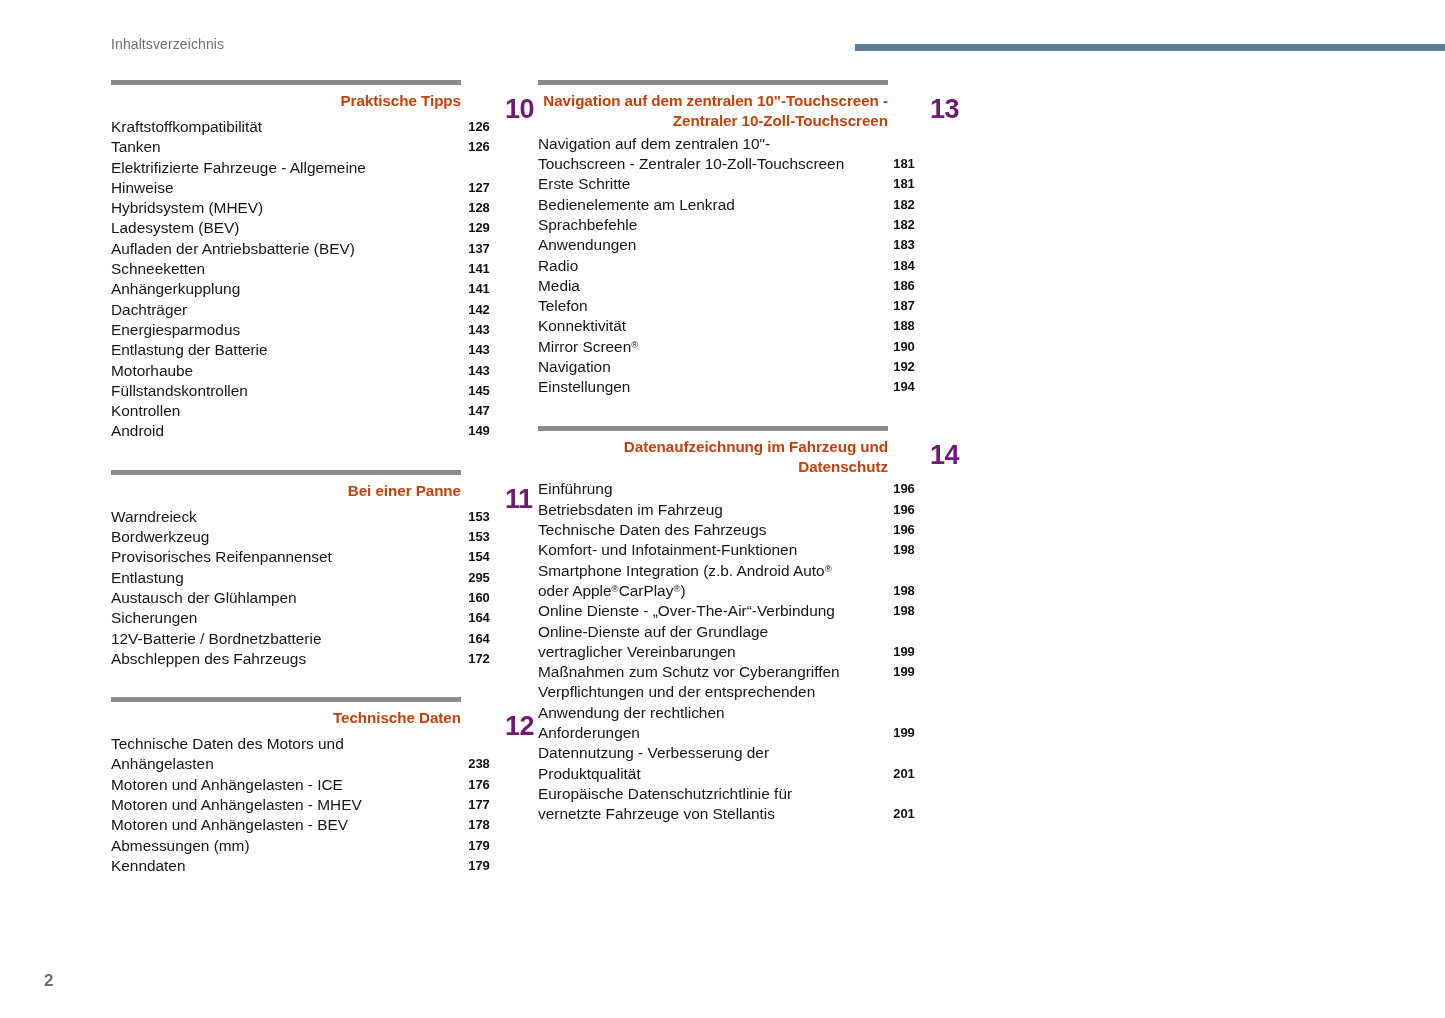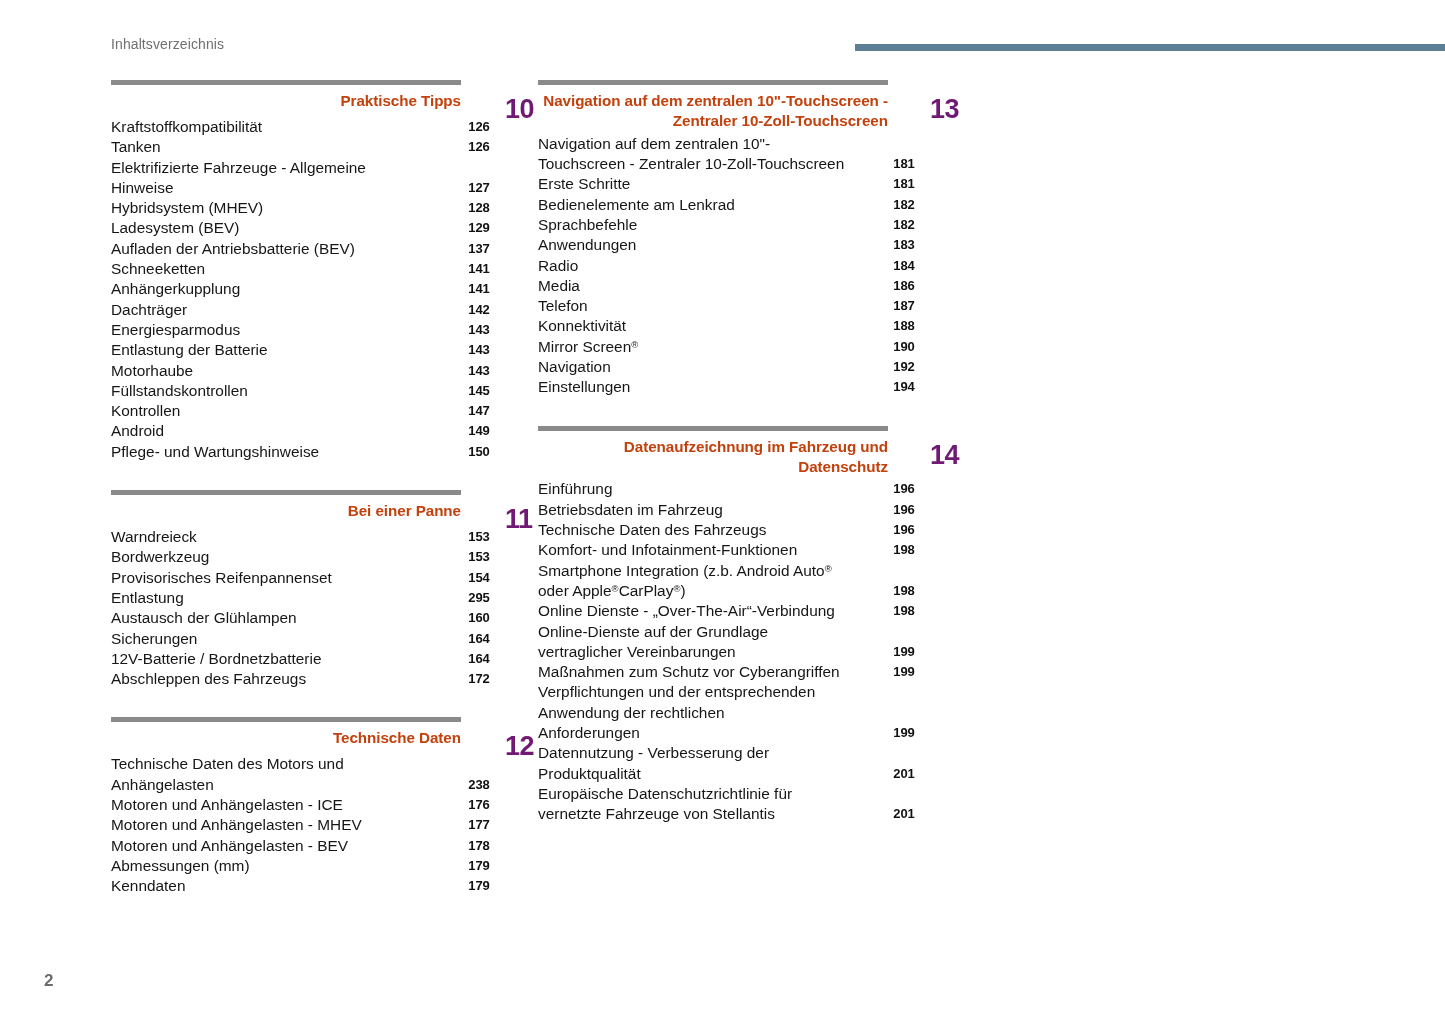--- a/index.html
+++ b/index.html
@@ -222,23 +222,20 @@
             </div>
             <div class="entry">
               <div class="entry-line"><span class="entry-label">Füllstandskontrollen</span><span class="entry-page">145</span></div>
             </div>
             <div class="entry">
               <div class="entry-line"><span class="entry-label">Kontrollen</span><span class="entry-page">147</span></div>
             </div>
             <div class="entry">
               <div class="entry-line"><span class="entry-label">Android</span><span class="entry-page">149</span></div>
             </div>
-            <div class="entry">
-              <div class="entry-line"><span class="entry-label">Pflege- und Wartungshinweise</span><span class="entry-page">150</span></div>
-            </div>
           </div>
         </div>
         <div class="chapter">
           <div class="chapter-head">
             <div class="chapter-rule"></div>
             <div class="chapter-title-row">
               <span class="chapter-title">Bei einer Panne</span>
               <span class="chapter-number">11</span>
             </div>
           </div>

